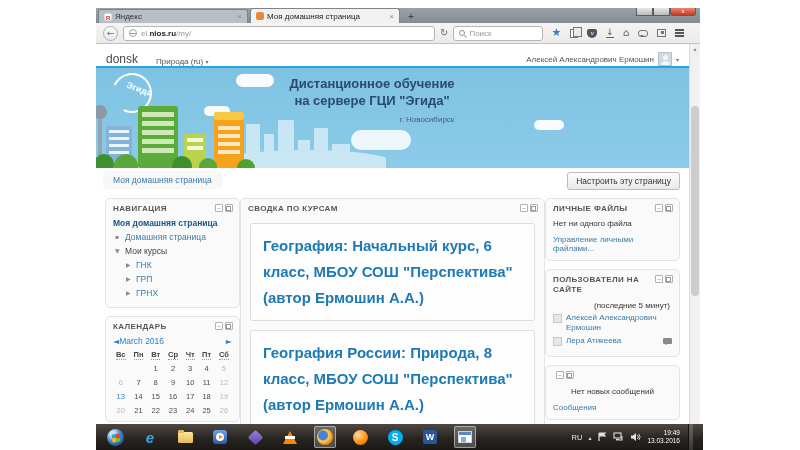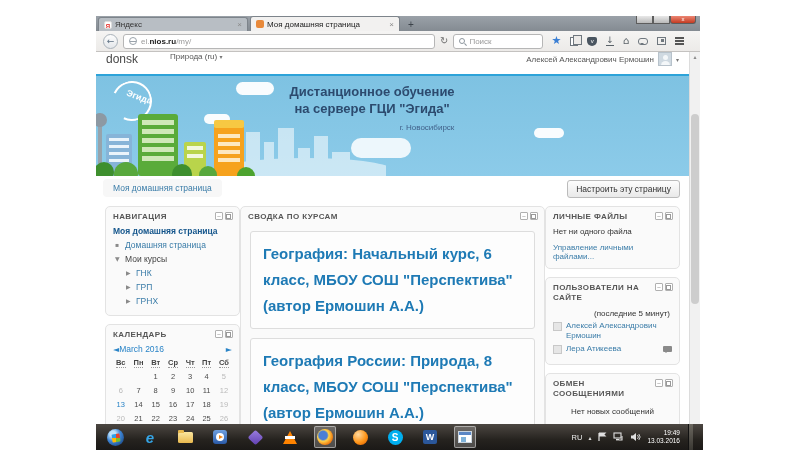--- a/index.html
+++ b/index.html
@@ -3,21 +3,21 @@
 <meta charset="utf-8">
 <style>
   * { margin:0; padding:0; box-sizing:border-box; }
   html,body { width:800px; height:450px; background:#fff; overflow:hidden;
     font-family:"Liberation Sans",sans-serif; }
   .icon { font-family:"DejaVu Sans","Liberation Sans",sans-serif; }
   .slide { position:relative; width:800px; height:450px; background:#fff; }
   .shot { position:absolute; left:96px; top:0; width:607px; height:450px; }
 
   
-  .browser { position:absolute; left:0; top:16px; width:604px; height:368px; background:#fff; }
+  .browser { position:absolute; left:0; top:8px; width:604px; height:368px; background:#fff; }
   .titlebar { position:relative; height:15px; background:linear-gradient(#9aa1a8,#848b92); }
   .tabs { position:absolute; left:2px; bottom:0; display:flex; align-items:flex-end; height:15px; }
   .tab { display:flex; align-items:center; gap:3px; height:14px; padding:0 5px; width:150px;
     font-size:8px; color:#333; background:#b8bec4; border:1px solid #7d848b; border-bottom:none;
     border-radius:3px 3px 0 0; margin-right:2px; overflow:hidden; white-space:nowrap; }
   .tab.active { background:#f2f1f0; color:#222; height:15px; }
   .tab .fav { width:8px; height:8px; border-radius:2px; flex:0 0 8px;
     font-size:6px; line-height:8px; text-align:center; color:#fff; font-weight:bold; }
   .fav-yandex { background:#fff; color:#e52620 !important; border:0.5px solid #ddd; }
   .fav-moodle { background:#e8893a; }
@@ -62,21 +62,21 @@
   .bubble::after { content:""; position:absolute; left:1px; bottom:-3px; border:2px solid transparent;
     border-top-color:#6f777e; }
   .frameic { width:9px; height:8px; border:1.2px solid #6f777e; position:relative; }
   .frameic::after { content:""; position:absolute; right:1px; top:1px; width:3px; height:3px; background:#6f777e; }
   .burger { display:flex; flex-direction:column; gap:1.5px; }
   .burger i { display:block; width:9px; height:1.5px; background:#555; }
 
   
   .viewport { position:relative; width:604px; height:388px; background:#fff; overflow:hidden; }
   .page { position:absolute; left:0; top:0; width:593px; height:388px; background:#fff; }
-  .sitehead { display:flex; align-items:flex-start; height:22px; padding:0 10px; gap:32px; }
+  .sitehead { display:flex; align-items:flex-end; height:22px; padding:0 10px; gap:18px; }
   .brand { font-size:12px; color:#4a4a4a; }
   .lang { font-size:8px; color:#555; }
   .lang .car { font-size:6px; color:#777; }
   .userarea { margin-left:auto; display:flex; align-items:center; gap:4px; }
   .username { font-size:8px; color:#555; }
   .avatar { width:14px; height:14px; background:#cfd9e1; border:1px solid #b7c2cb; position:relative; overflow:hidden; }
   .avatar::before { content:""; position:absolute; left:4px; top:2px; width:5px; height:5px; border-radius:50%; background:#f4f7f9; }
   .avatar::after { content:""; position:absolute; left:2px; top:8px; width:9px; height:7px; border-radius:5px 5px 0 0; background:#f4f7f9; }
   .ucaret { font-size:6px; color:#777; }
   .bluebar { height:2px; background:#2da3d9; }
@@ -470,21 +470,20 @@
                 <div class="usr">
                   <span class="uav"></span>
                   <span class="uname">Лера Атикеева</span>
                   <span class="msgic"></span>
                 </div>
               </div>
             </div>
 
             <div class="blk">
               <div class="blk-hd">
-                <span class="blk-title">ОБМЕН СООБЩЕНИЯМИ</span>
                 <span class="blk-ics">
                   <span class="bic">–</span>
                   <span class="bic dock"></span>
                 </span>
               </div>
               <div class="blk-body">
                 <div class="centertxt">Нет новых сообщений</div>
                 <span class="blk-link">Сообщения</span>
               </div>
             </div>

